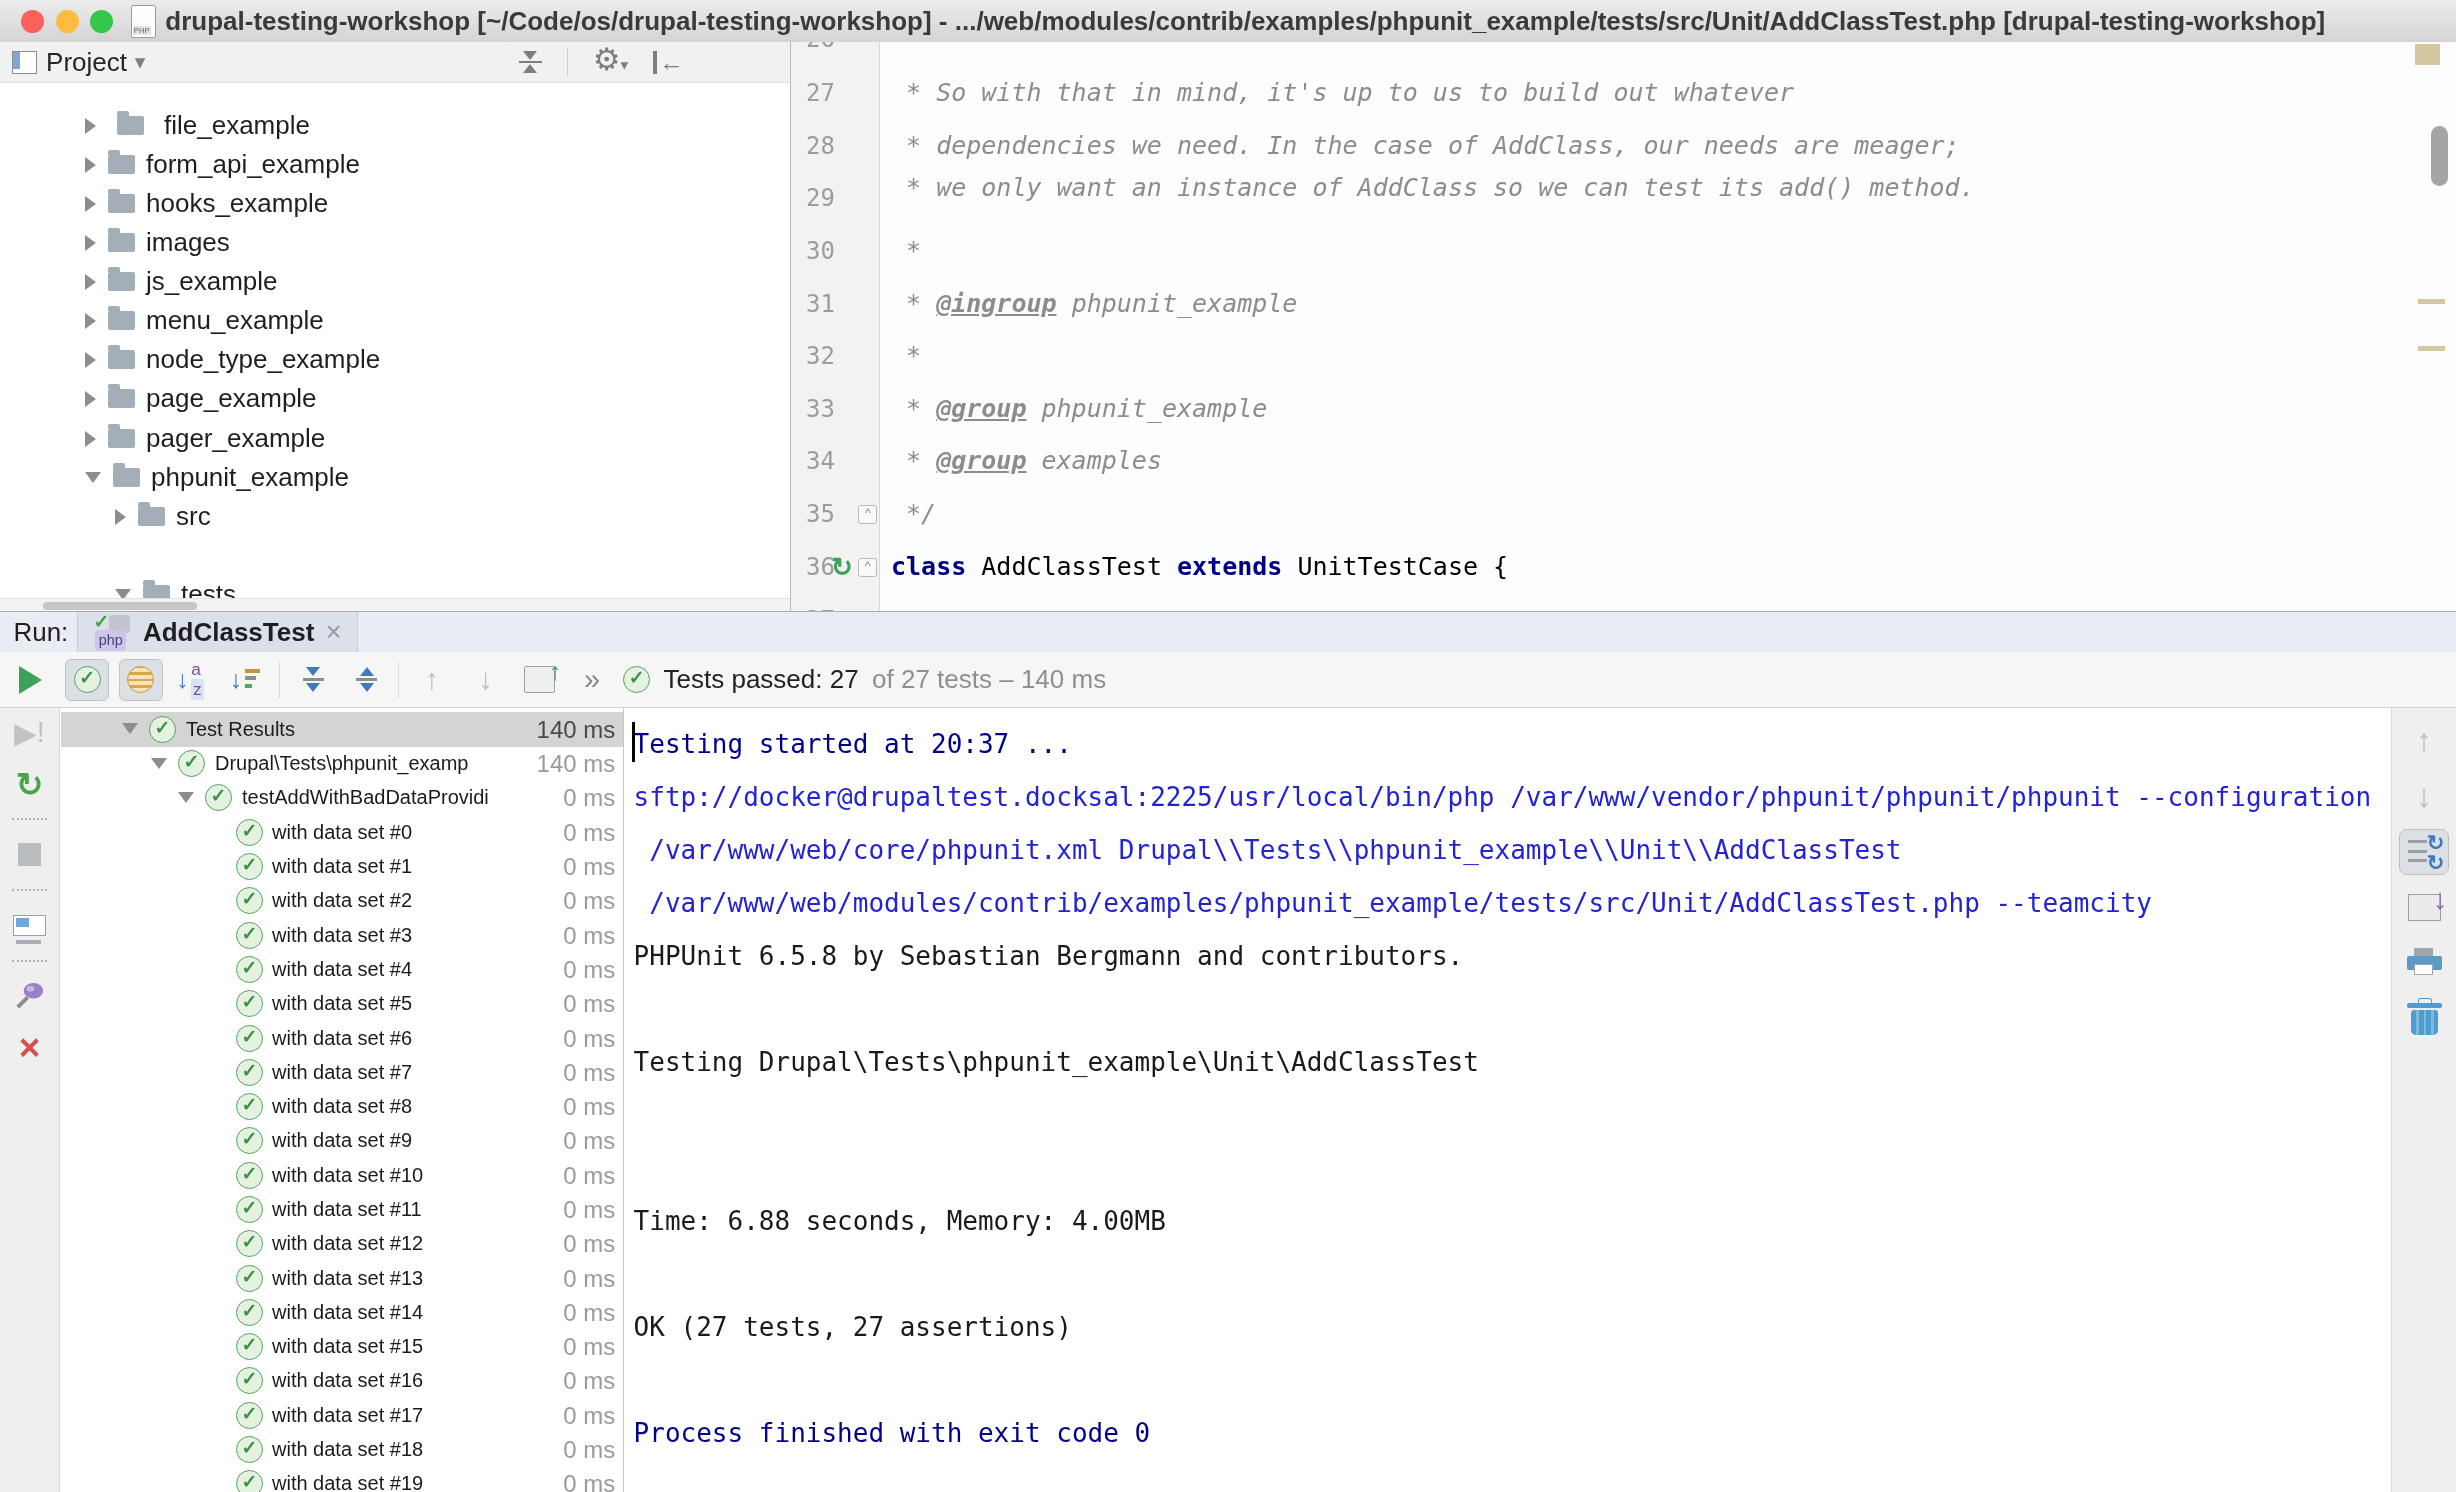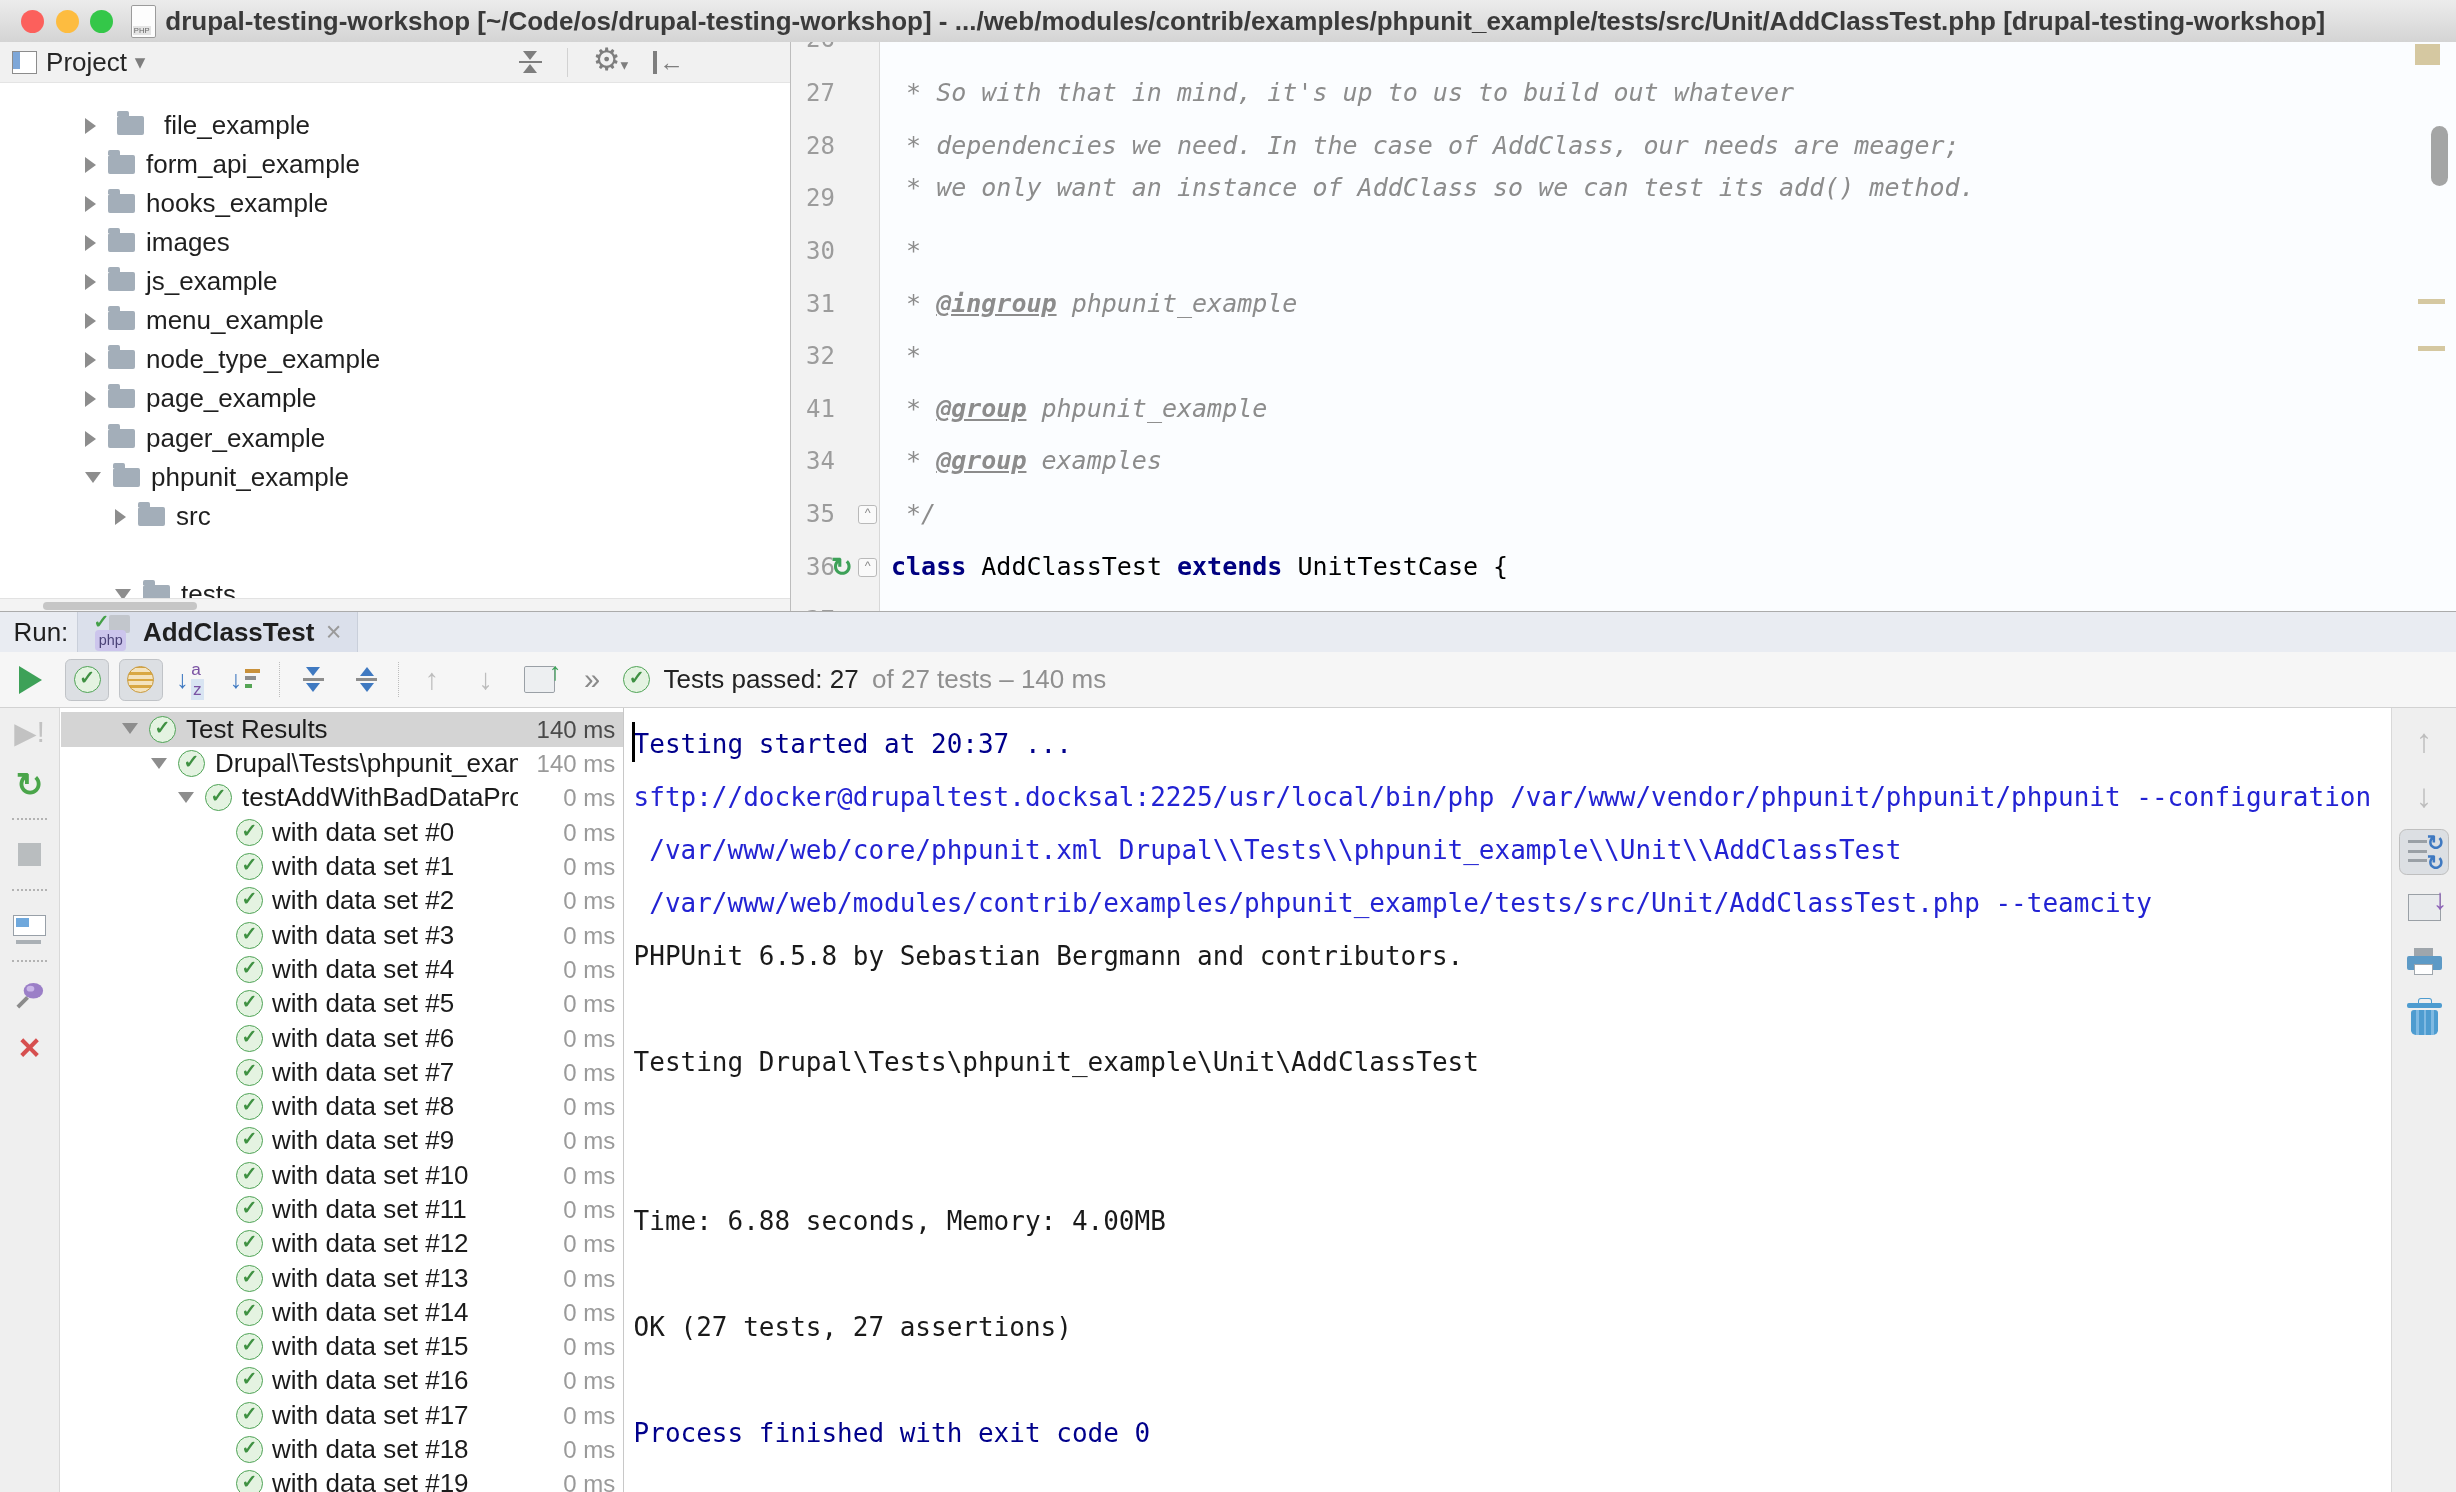--- a/index.html
+++ b/index.html
@@ -127,21 +127,21 @@
   .monitor i{position:absolute;left:1.9px;top:1.9px;width:13.4px;height:9.6px;background:#6FA8DC;}
   .monitor u{position:absolute;left:1.9px;bottom:-9.6px;width:25px;height:4.8px;background:#AAB0B5;}
   .closex{font-size:37px;font-weight:bold;color:#D64F4F;line-height:37px;}
 
   .ttree{position:absolute;left:61px;top:708px;width:562px;height:785px;background:#FFFFFF;border-right:1px solid #C8C8C8;
     overflow:hidden;}
   .trow{position:absolute;left:0;width:562px;height:35px;}
   .trow.selected{background:#D4D4D4;}
   .trow .tarrow{position:absolute;top:11.5px;}
   .trow .chk{position:absolute;top:3.8px;}
-  .trow .tlab{position:absolute;top:0;height:35px;line-height:35px;font-size:26px;color:#1B1B1B;white-space:nowrap;
+  .trow .tlab{position:absolute;top:0;height:35px;line-height:35px;font-size:20px;color:#1B1B1B;white-space:nowrap;
     overflow:hidden;}
   .trow .ttime{position:absolute;right:7.7px;top:0;height:35px;line-height:35px;font-size:24px;color:#9A9A9A;}
   .trow.selected .ttime{color:#4A4A4A;}
 
   .console{position:absolute;left:624px;top:708px;width:1766px;height:785px;background:#FFFFFF;overflow:hidden;}
   .cwrap{padding:9.6px 0 0 9.6px;}
   .cline{height:53px;line-height:53px;white-space:pre;font-family:"DejaVu Sans Mono",monospace;font-size:26px;}
   .c-navy{color:#00008B;}
   .c-blue{color:#2323D3;}
   .c-black{color:#1A1A1A;}
@@ -274,21 +274,21 @@
   <div class="editor">
     <div class="gutter" id="gutter">
         <div class="lnum" style="top: -29px;">26</div>
         <div class="lnum" style="top: 552px;">37</div>
         <div class="lnum" style="top: 25px;">27</div>
         <div class="lnum" style="top: 78px;">28</div>
         <div class="lnum" style="top: 130px;">29</div>
         <div class="lnum" style="top: 183px;">30</div>
         <div class="lnum" style="top: 236px;">31</div>
         <div class="lnum" style="top: 288px;">32</div>
-        <div class="lnum" style="top: 341px;">41</div>
+        <div class="lnum" style="top: 341px;">33</div>
         <div class="lnum" style="top: 393px;">34</div>
         <div class="lnum" style="top: 446px;">35</div>
         <span class="fold" style="top: 463px;">^</span>
         <div class="lnum" style="top: 499px;">36</div>
         <span class="fold" style="top: 516px;">^</span>
         <span class="runic" style="top: 499px;">↻</span>
       </div>
     <div id="code">
         <div class="codeline" style="top: 25px;"><span class="cmt"> * So with that in mind, it's up to us to build out whatever</span></div>
         <div class="codeline" style="top: 78px;"><span class="cmt"> * dependencies we need. In the case of AddClass, our needs are meager;</span></div>

